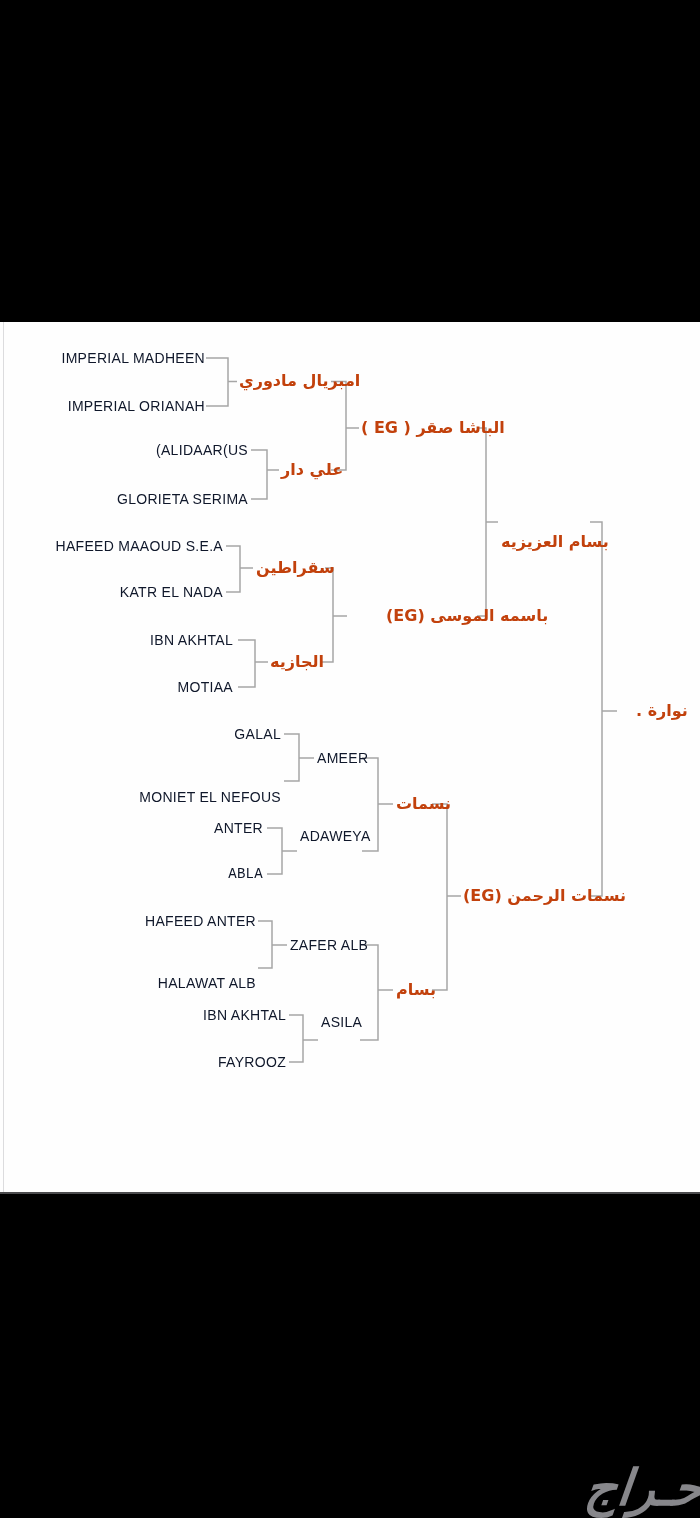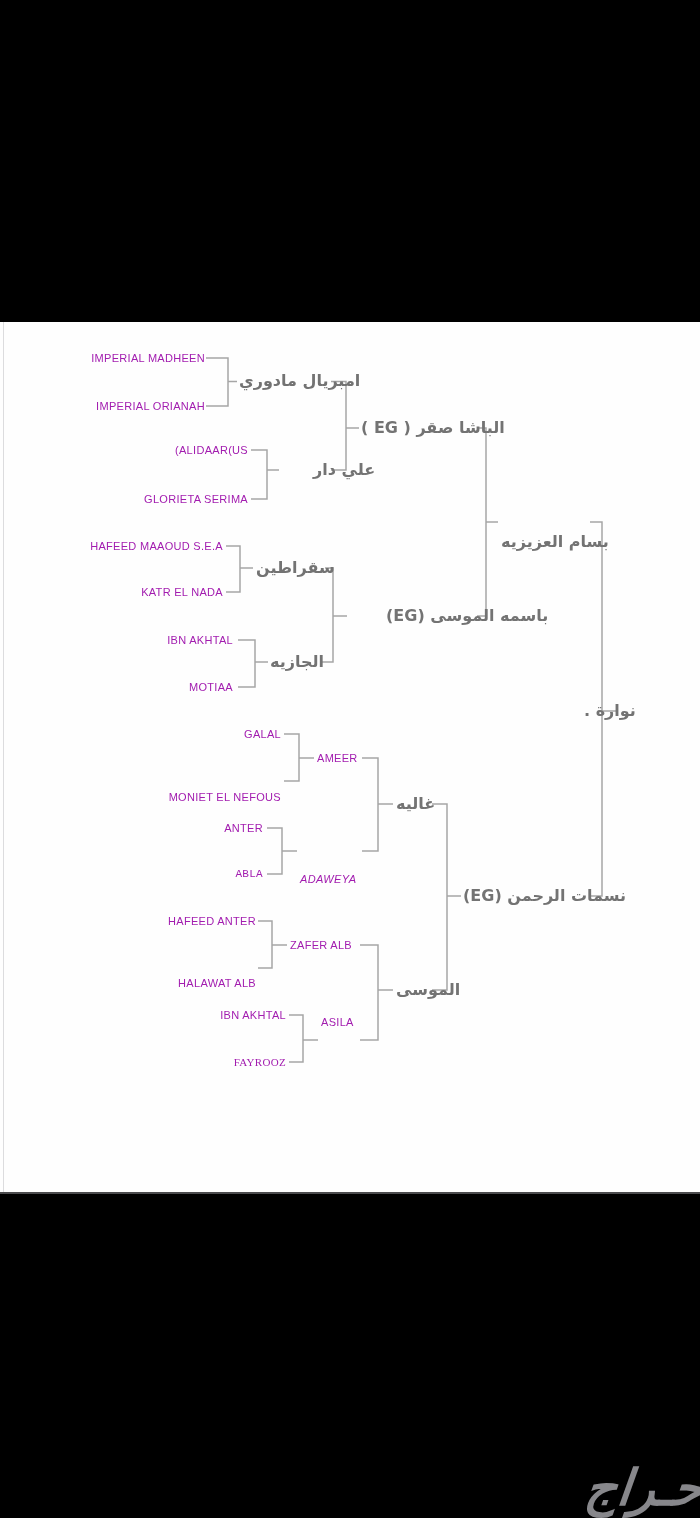--- a/index.html
+++ b/index.html
@@ -8,23 +8,23 @@
     background:#000;overflow:hidden;
     font-family:"Liberation Sans","DejaVu Sans",sans-serif;
   }
   .letterbox{position:absolute;left:0;width:700px;background:#000;}
   .letterbox.top{top:0;height:322px;}
   .letterbox.bottom{top:1192px;height:326px;border-top:2px solid #4b4b4d;box-sizing:border-box;}
   .canvas{position:absolute;top:322px;left:0;width:700px;height:870px;background:#fefefe;}
   .edge-line{position:absolute;left:3px;top:0;width:1px;height:870px;background:#dcdcde;}
   svg.connectors{position:absolute;top:0;left:0;width:700px;height:870px;}
   .lbl{position:absolute;white-space:nowrap;}
-  .en{font-size:11px;line-height:16px;color:#a21caf;letter-spacing:0.3px;}
+  .en{font-size:14px;line-height:16px;color:#0f172a;letter-spacing:0.3px;}
   .en.r{text-align:right;}
-  .ar{font-size:16px;line-height:20px;font-weight:bold;color:#737373;
+  .ar{font-size:16px;line-height:20px;font-weight:bold;color:#c2410c;
       font-family:"DejaVu Sans","Liberation Sans",sans-serif;direction:rtl;}
   .watermark{
     position:absolute;right:-4px;top:265px;
     font-family:"DejaVu Sans",sans-serif;font-weight:bold;font-style:italic;
     font-size:50px;color:#87878b;letter-spacing:-2px;transform:skewX(-6deg);
     direction:rtl;white-space:nowrap;
   }
   
   .n-imperial-madheen {top:28px;  right:495px;}
   .n-imperial-orianah {top:76px;  right:495px;}
@@ -34,37 +34,37 @@
   .n-katr-el-nada     {top:262px; right:477px;}
   .n-ibn-akhtal-1     {top:310px; right:467px;}
   .n-motiaa           {top:357px; right:467px;}
   .n-galal            {top:404px; right:419px;}
   .n-moniet-el-nefous {top:451px; right:419px;margin-top:16px;}
   .n-anter            {top:498px; right:437px;}
   .n-abla             {top:544px; right:437px;font-family:Liberation Mono, monospace;}
   .n-hafeed-anter     {top:591px; right:444px;}
   .n-halawat-alb      {top:638px; right:444px;margin-top:15px;}
   .n-ibn-akhtal-2     {top:685px; right:414px;}
-  .n-fayrooz          {top:732px; right:414px;font-family:Liberation Serif, serif;}
+  .n-fayrooz          {top:732px; right:414px;}
   
   .n-imperial-madori  {top:49px;  left:239px;}
-  .n-ali-dar          {top:138px; left:281px;margin-left:32px;}
+  .n-ali-dar          {top:138px; left:281px;}
   .n-sakrateen        {top:236px; left:256px;}
   .n-al-jazia         {top:330px; left:270px;}
   .n-ameer            {top:428px; left:317px;}
-  .n-adaweya          {top:549px; left:300px;font-style:italic;}
+  .n-adaweya          {top:506px; left:300px;}
   .n-zafer-alb        {top:615px; left:290px;}
   .n-asila            {top:692px; left:321px;}
   .n-al-basha-saqr    {top:96px;  left:361px;}
   .n-basma-al-mousa   {top:284px; left:350px;margin-left:36px;}
   .n-omair            {top:472px; left:396px;}
   .n-ghalia           {top:658px; left:396px;}
   .n-bassam-al-azizia {top:190px; left:501px;margin-top:20px;}
   .n-nasamat-al-rahman{top:564px; left:463px;}
-  .n-nawarah          {top:379px; left:584px;}
+  .n-nawarah          {top:379px; left:636px;}
 </style>
 </head>
 <body>
 
 <div class="frame">
 
   <div class="letterbox top"></div>
 
   <div class="canvas">
     <div class="edge-line"></div>
@@ -110,22 +110,22 @@
     <div class="lbl ar n-ali-dar">علي دار</div>
     <div class="lbl ar n-sakrateen">سقراطين</div>
     <div class="lbl ar n-al-jazia">الجازيه</div>
     <div class="lbl en n-ameer">AMEER</div>
     <div class="lbl en n-adaweya">ADAWEYA</div>
     <div class="lbl en n-zafer-alb">ZAFER ALB</div>
     <div class="lbl en n-asila">ASILA</div>
 
     <div class="lbl ar n-al-basha-saqr">الباشا صقر ( EG )</div>
     <div class="lbl ar n-basma-al-mousa">باسمه الموسى (EG)</div>
-    <div class="lbl ar n-omair">غاليه</div>
-    <div class="lbl ar n-ghalia">الموسى</div>
+    <div class="lbl ar n-omair">نسمات</div>
+    <div class="lbl ar n-ghalia">بسام</div>
 
     <div class="lbl ar n-bassam-al-azizia">بسام العزيزيه</div>
     <div class="lbl ar n-nasamat-al-rahman">نسمات الرحمن (EG)</div>
 
     <div class="lbl ar n-nawarah">نوارة .</div>
   </div>
 
   <div class="letterbox bottom">
     <div class="watermark">حـراج</div>
   </div>

